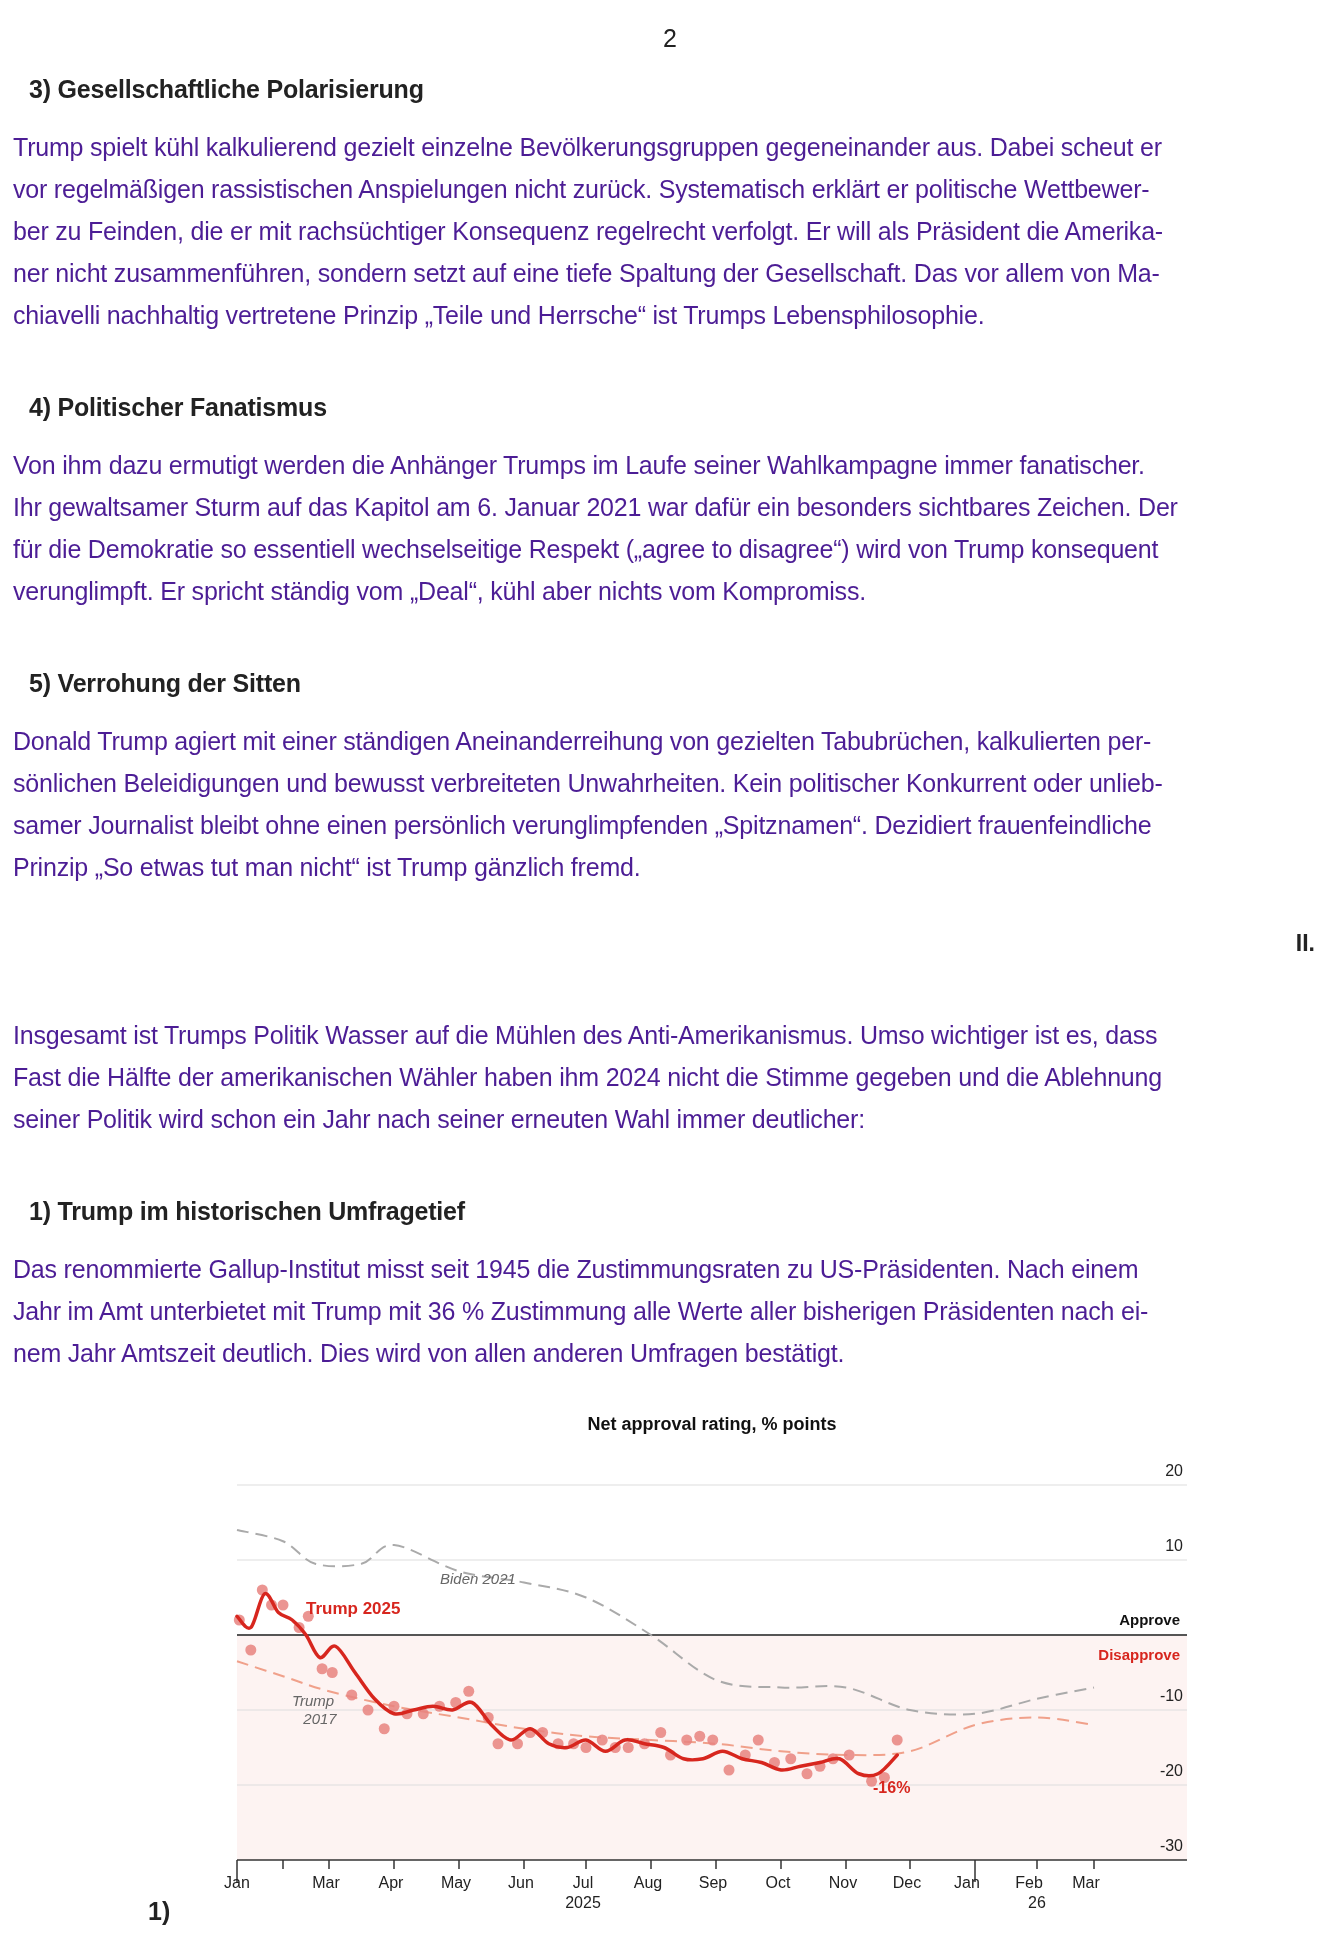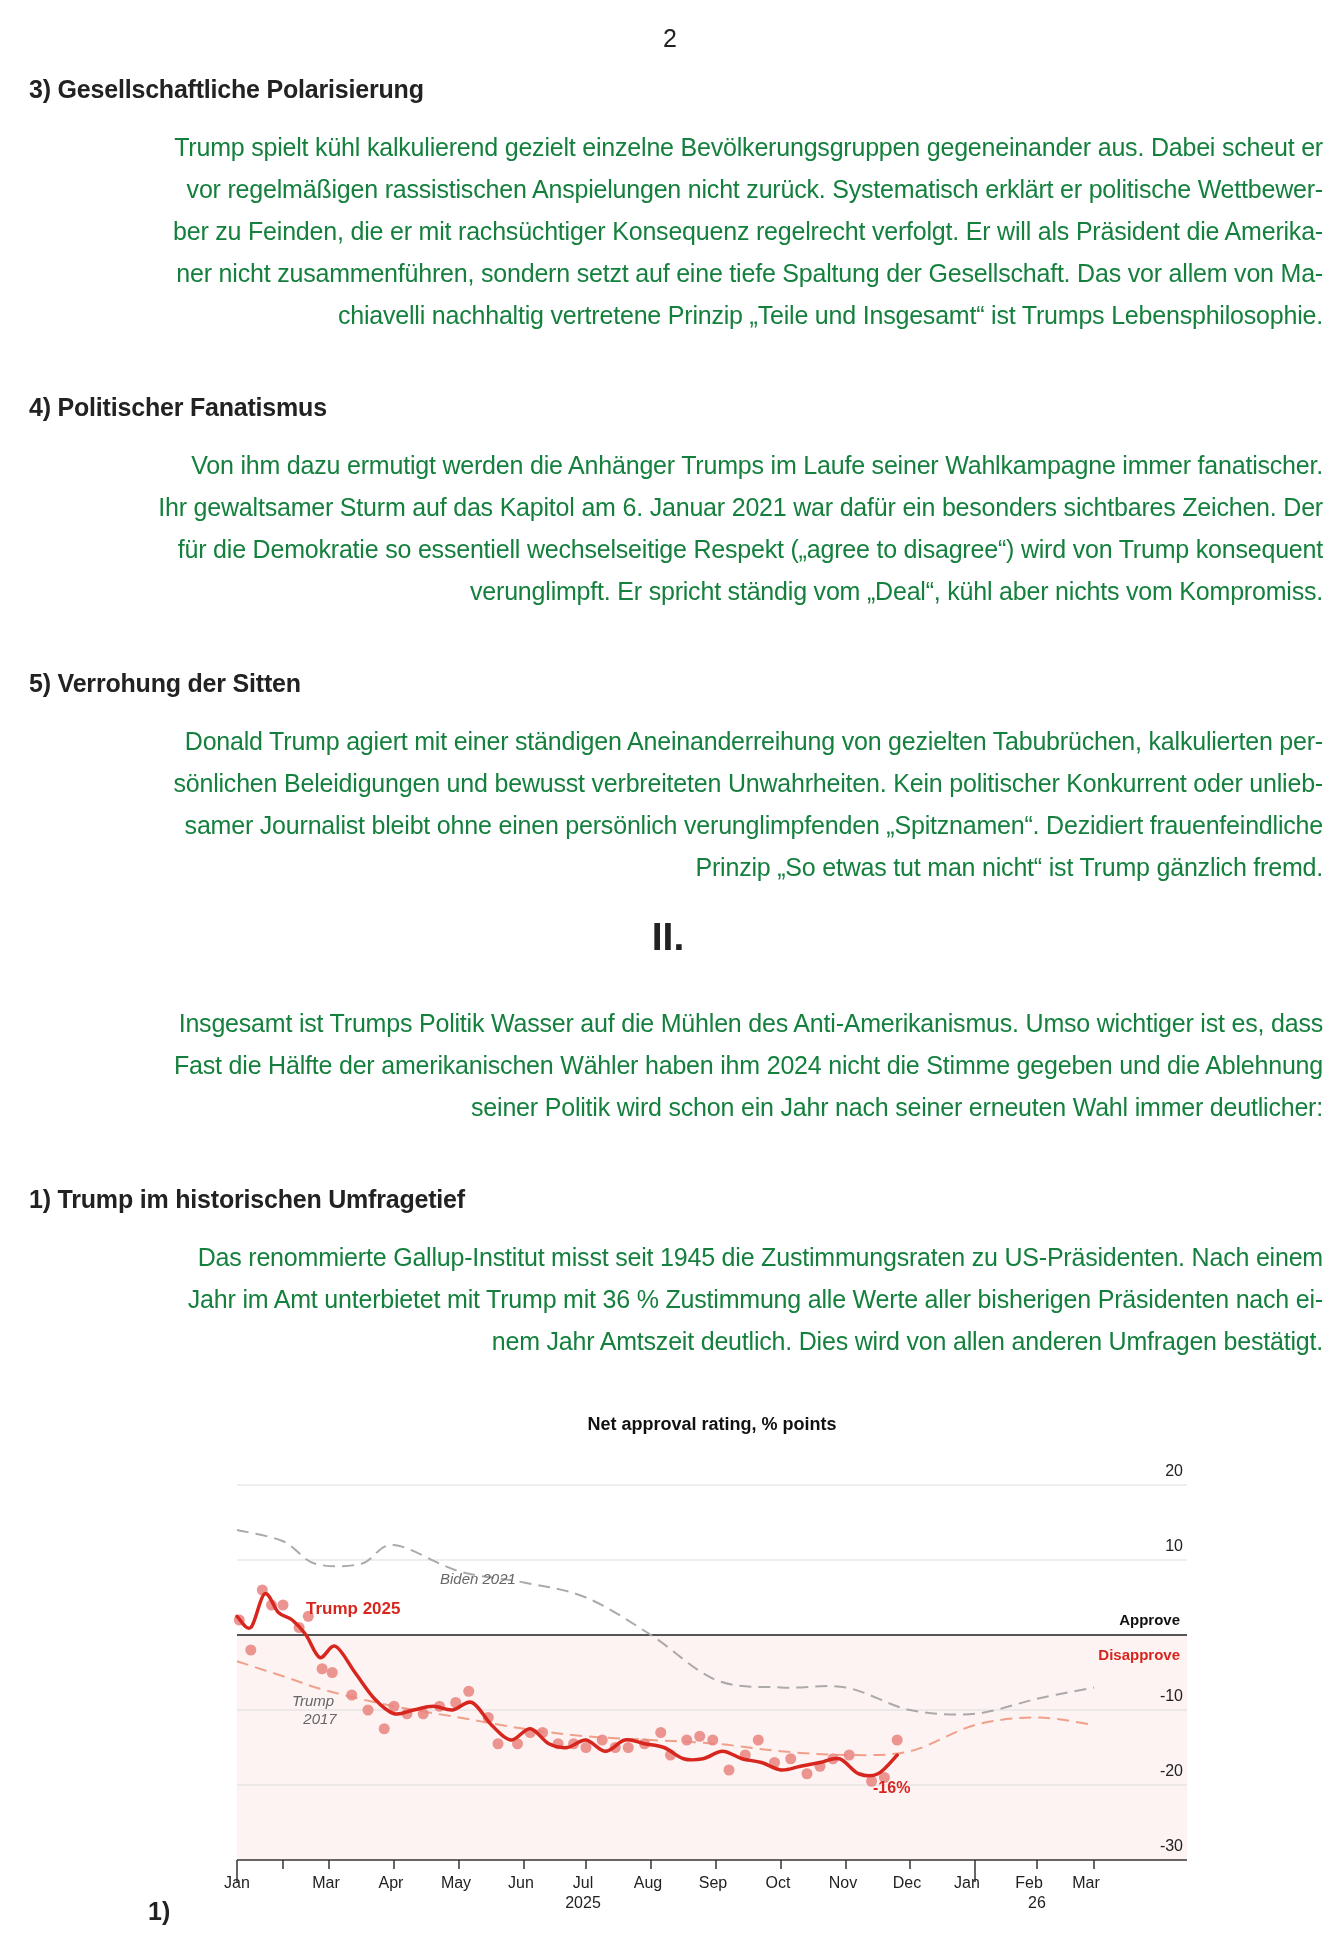--- a/index.html
+++ b/index.html
@@ -2,40 +2,40 @@
 <html><head>
 <meta charset="utf-8">
 <style>
   html, body { margin:0; padding:0; background:#fff; }
   body { width:1340px; height:1940px; position:relative; overflow:hidden;
          font-family:"Liberation Sans", sans-serif; color:#222; }
   .page-num { position:absolute; top:24px; left:0; width:1340px; text-align:center;
               font-size:25px; color:#222; }
   .doc { position:absolute; left:13px; top:52px; width:1310px; }
   .heading { font-size:25px; font-weight:bold; line-height:42px; margin:16px; color:#222; letter-spacing:-0.2px; }
-  .para { font-size:25px; line-height:42px; margin:0; color:#15803d; letter-spacing:-0.2px;text-align:right; }
+  .para { font-size:25px; line-height:42px; margin:0; color:#4c1d95; letter-spacing:-0.2px; }
   .gap { height:34px; }
-  .roman { text-align:center; font-size:39px; font-weight:bold; line-height:42px; margin:2px; }
+  .roman { text-align:right; font-size:23px; font-weight:bold; line-height:42px; margin:8px; }
   .chart-wrap { position:absolute; left:0; top:1400px; width:1172px; height:540px; }
   .fig-label { position:absolute; left:148px; top:1897px; font-size:25px; font-weight:bold; }
   svg text { font-family:"Liberation Sans", sans-serif; }
 </style>
 </head>
 <body>
 
 <div class="page-num">2</div>
 
 <div class="doc">
   <div>
     <p class="heading">3) Gesellschaftliche Polarisierung</p>
     <p class="para">Trump spielt kühl kalkulierend gezielt einzelne Bevölkerungsgruppen gegeneinander aus. Dabei scheut er</p>
     <p class="para">vor regelmäßigen rassistischen Anspielungen nicht zurück. Systematisch erklärt er politische Wettbewer-</p>
     <p class="para">ber zu Feinden, die er mit rachsüchtiger Konsequenz regelrecht verfolgt. Er will als Präsident die Amerika-</p>
     <p class="para">ner nicht zusammenführen, sondern setzt auf eine tiefe Spaltung der Gesellschaft.  Das vor allem von Ma-</p>
-    <p class="para">chiavelli nachhaltig vertretene Prinzip „Teile und Insgesamt“ ist Trumps Lebensphilosophie.</p>
+    <p class="para">chiavelli nachhaltig vertretene Prinzip „Teile und Herrsche“ ist Trumps Lebensphilosophie.</p>
   </div>
   <div class="gap"></div>
   <div>
     <p class="heading">4) Politischer Fanatismus</p>
     <p class="para">Von ihm dazu ermutigt werden die Anhänger Trumps im Laufe seiner Wahlkampagne immer fanatischer.</p>
     <p class="para">Ihr gewaltsamer Sturm auf das Kapitol am 6. Januar 2021 war dafür ein besonders sichtbares Zeichen. Der</p>
     <p class="para">für die Demokratie so essentiell wechselseitige Respekt („agree to disagree“) wird von Trump konsequent</p>
     <p class="para">verunglimpft. Er spricht ständig vom „Deal“, kühl aber nichts vom Kompromiss.</p>
   </div>
   <div class="gap"></div>

